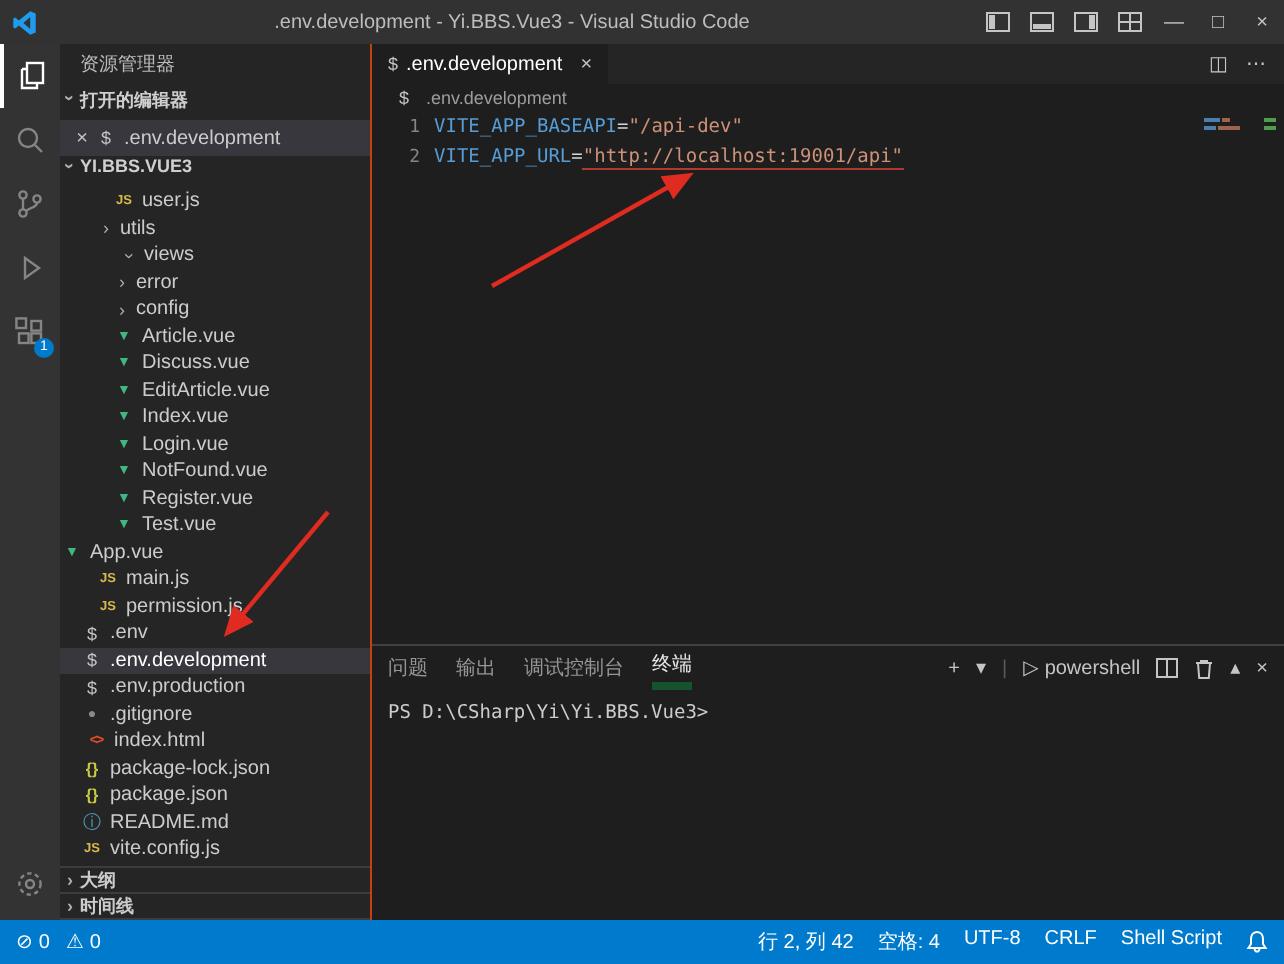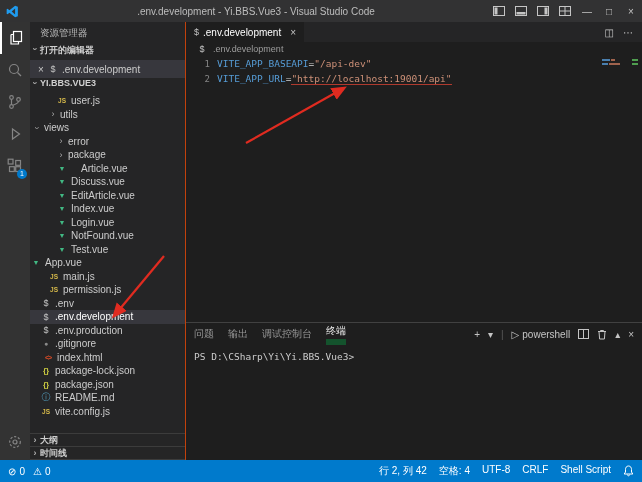--- a/index.html
+++ b/index.html
@@ -69,21 +69,21 @@
   .mm { display:inline-block; height:2px; }
   .mm-blue { background:#4a7fae; }
   .mm-orange { background:#a0634d; }
   .mm-green { position:absolute; right:0; width:6px; height:2px; background:#4f9e4f; }
 
   
   .panel { flex:0 0 138px; border-top:1px solid #414141; display:flex; flex-direction:column; }
   .panel-header { flex:0 0 22px; display:flex; align-items:stretch; padding:0 8px; }
   .panel-tabs { display:flex; gap:14px; font-size:10px; color:#969696; }
   .panel-tab { display:flex; align-items:center; cursor:pointer; border-bottom:1px solid transparent; }
-  .panel-tab.active { color:#e7e7e7; border-bottom:6px solid #14532d; }
+  .panel-tab.active { color:#e7e7e7; border-bottom:4px solid #14532d; }
   .panel-actions { margin-left:auto; display:flex; align-items:center; gap:8px; color:#c5c5c5; font-size:10px; }
   .pa-sep { color:#5a5a5a; }
   .ps-label { display:flex; align-items:center; gap:3px; }
   .panel-body { flex:1; font-family:"DejaVu Sans Mono", monospace; font-size:9.5px; color:#cccccc; padding:6px 8px; }
 
   
   .statusbar { flex:0 0 22px; background:#007acc; color:#ffffff; display:flex; align-items:center; font-size:10px; padding:0 8px; }
   .sb-left { display:flex; gap:8px; align-items:center; }
   .sb-ind { display:flex; gap:3px; align-items:center; cursor:pointer; }
   .sb-right { margin-left:auto; display:flex; gap:12px; align-items:center; }
@@ -192,33 +192,33 @@
       </div>
       <div class="file-tree">
           <div class="tree-row" style="padding-left: 26px;">
             <span class="fi fi-js">JS</span>
             <span class="tree-label">user.js</span>
           </div>
           <div class="tree-row" style="padding-left: 18px;">
             <span class="chev">›</span>
             <span class="tree-label">utils</span>
           </div>
-          <div class="tree-row" style="padding-left: 2px;">
+          <div class="tree-row" style="padding-left: 30px;">
             <span class="chev down">›</span>
             <span class="tree-label">views</span>
           </div>
           <div class="tree-row" style="padding-left: 26px;">
             <span class="chev">›</span>
             <span class="tree-label">error</span>
           </div>
           <div class="tree-row" style="padding-left: 26px;">
             <span class="chev">›</span>
-            <span class="tree-label">package</span>
-          </div>
-          <div class="tree-row" style="padding-left: 26px; gap: 10px;">
+            <span class="tree-label">config</span>
+          </div>
+          <div class="tree-row" style="padding-left: 26px;">
             <span class="fi fi-vue">▼</span>
             <span class="tree-label">Article.vue</span>
           </div>
           <div class="tree-row" style="padding-left: 26px; align-items: center;">
             <span class="fi fi-vue">▼</span>
             <span class="tree-label">Discuss.vue</span>
           </div>
           <div class="tree-row" style="padding-left: 26px;">
             <span class="fi fi-vue">▼</span>
             <span class="tree-label">EditArticle.vue</span>
@@ -227,20 +227,24 @@
             <span class="fi fi-vue">▼</span>
             <span class="tree-label">Index.vue</span>
           </div>
           <div class="tree-row" style="padding-left: 26px;">
             <span class="fi fi-vue">▼</span>
             <span class="tree-label">Login.vue</span>
           </div>
           <div class="tree-row" style="padding-left: 26px;">
             <span class="fi fi-vue">▼</span>
             <span class="tree-label">NotFound.vue</span>
+          </div>
+          <div class="tree-row" style="padding-left: 26px;">
+            <span class="fi fi-vue">▼</span>
+            <span class="tree-label">Register.vue</span>
           </div>
           <div class="tree-row" style="padding-left: 26px;">
             <span class="fi fi-vue">▼</span>
             <span class="tree-label">Test.vue</span>
           </div>
           <div class="tree-row" style="">
             <span class="fi fi-vue">▼</span>
             <span class="tree-label">App.vue</span>
           </div>
           <div class="tree-row" style="padding-left: 18px;">

